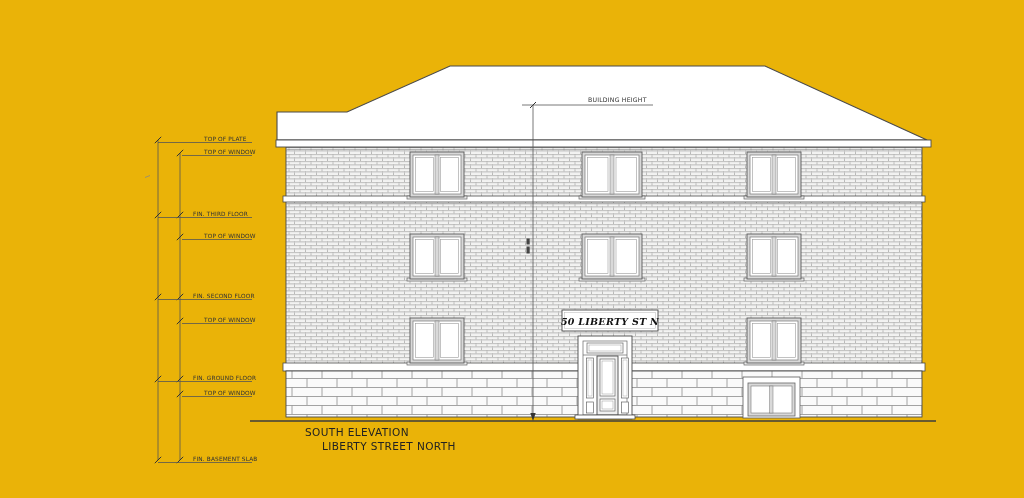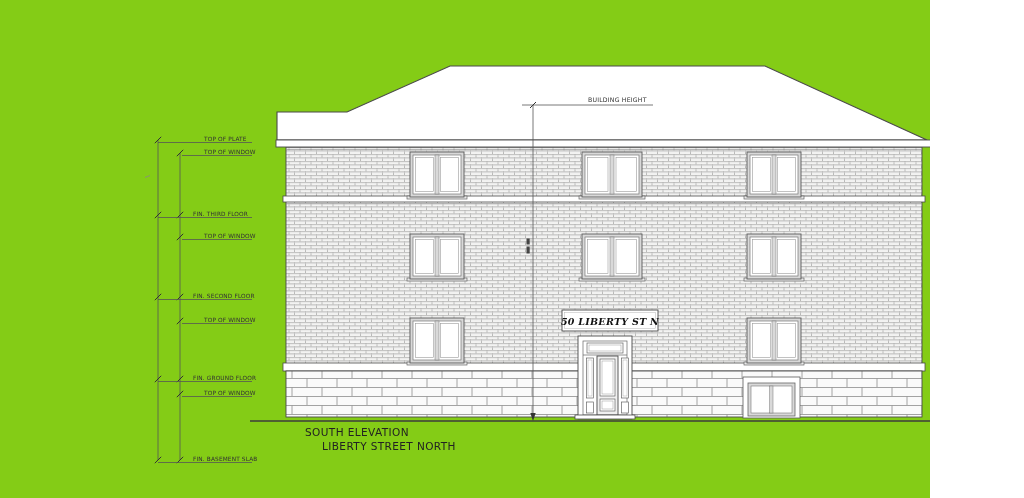--- a/index.html
+++ b/index.html
@@ -3,23 +3,23 @@
 <meta charset="utf-8">
 <style>
   html, body {
     margin: 0;
     padding: 0;
     background: #ffffff;
     font-family: "DejaVu Sans", sans-serif;
   }
   #canvas {
     position: relative;
-    width: 930px;
+    width: 1024px;
     height: 498px;
-    background: #84cc16;
+    background: #eab308;
     overflow: hidden;
   }
   svg { display: block; }
   text {
     fill: #2e2e2e;
     font-family: "DejaVu Sans", sans-serif;
   }
   .dim-label {
     font-size: 5.8px;
     letter-spacing: 0.15px;

